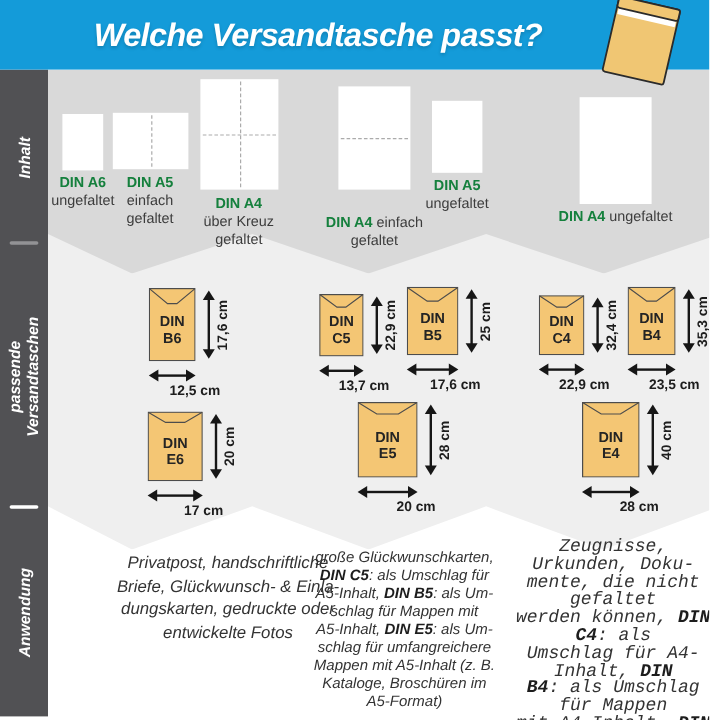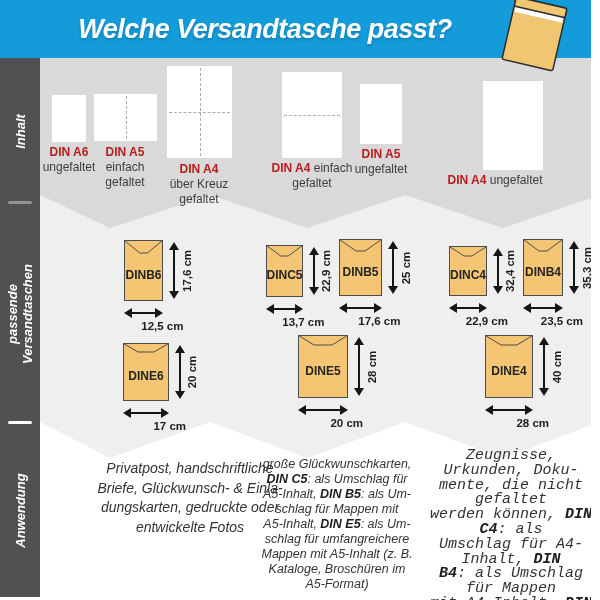--- a/index.html
+++ b/index.html
@@ -39,26 +39,26 @@
   }
 
   
   .paper { position:absolute; background:#ffffff; z-index:3; }
   .fold-v { position:absolute; left:50%; top:2px; bottom:2px; border-left:1px dashed #ababab; }
   .fold-h { position:absolute; top:50%; left:2px; right:2px; border-top:1px dashed #ababab; }
   .paper-label {
     position:absolute; z-index:3; text-align:center; white-space:pre-line;
     font-size:12px; line-height:15px; color:#3c3c3c;
   }
-  .paper-label b { color:#b91c1c; }
+  .paper-label b { color:#15803d; }
 
   
   .env { position:absolute; z-index:3; }
   .env-label {
-    position:absolute; left:0; top:0; display:flex; 
+    position:absolute; left:0; top:0; display:flex; flex-direction:column;
     align-items:center; justify-content:center; padding-top:8px;
     font-weight:700; font-size:12px; line-height:14px; color:#242424; text-align:center;
   }
   .varrow { position:absolute; width:11px;
     background:linear-gradient(#161616,#161616) no-repeat center/2px calc(100% - 12px); }
   .varrow::before { content:""; position:absolute; top:0; left:50%; transform:translateX(-50%);
     border-left:5px solid transparent; border-right:5px solid transparent; border-bottom:8px solid #161616; }
   .varrow::after { content:""; position:absolute; bottom:0; left:50%; transform:translateX(-50%);
     border-left:5px solid transparent; border-right:5px solid transparent; border-top:8px solid #161616; }
   .harrow { position:absolute; height:11px;
@@ -131,29 +131,29 @@
       <i class="fold-v"></i>
       <i class="fold-h"></i>
     </div>
   <div class="paper-label" style="left:159px;top:162px;width:80px"><b>DIN A4</b>
 über Kreuz
 gefaltet</div>
 
   <div class="paper" style="left:282px;top:72px;width:60px;height:86px">
       <i class="fold-h"></i>
     </div>
-  <div class="paper-label" style="left:257px;top:161px;width:110px"><b>DIN A4</b> einfach
+  <div class="paper-label" style="left:257px;top:178px;width:110px"><b>DIN A4</b> einfach
 gefaltet</div>
 
   <div class="paper" style="left:360px;top:84px;width:42px;height:60px"></div>
   <div class="paper-label" style="left:341px;top:147px;width:80px"><b>DIN A5</b>
 ungefaltet</div>
 
   <div class="paper" style="left:483px;top:81px;width:60px;height:89px"></div>
-  <div class="paper-label" style="left:430px;top:173px;width:130px"><b>DIN A4</b> ungefaltet</div>
+  <div class="paper-label" style="left:448px;top:173px;width:130px"><b>DIN A4</b> ungefaltet</div>
 
   <div class="env" style="left:124px;top:240px">
     <svg class="env-svg" width="39" height="61">
         <rect x="0.5" y="0.5" width="38" height="60"></rect>
         <polyline points="0.5,0.5 15.6,13 23.4,13 38.5,0.5"></polyline>
       </svg>
     <div class="env-label" style="width:39px;height:61px">
         <span>DIN</span>
         <span>B6</span>
       </div>

